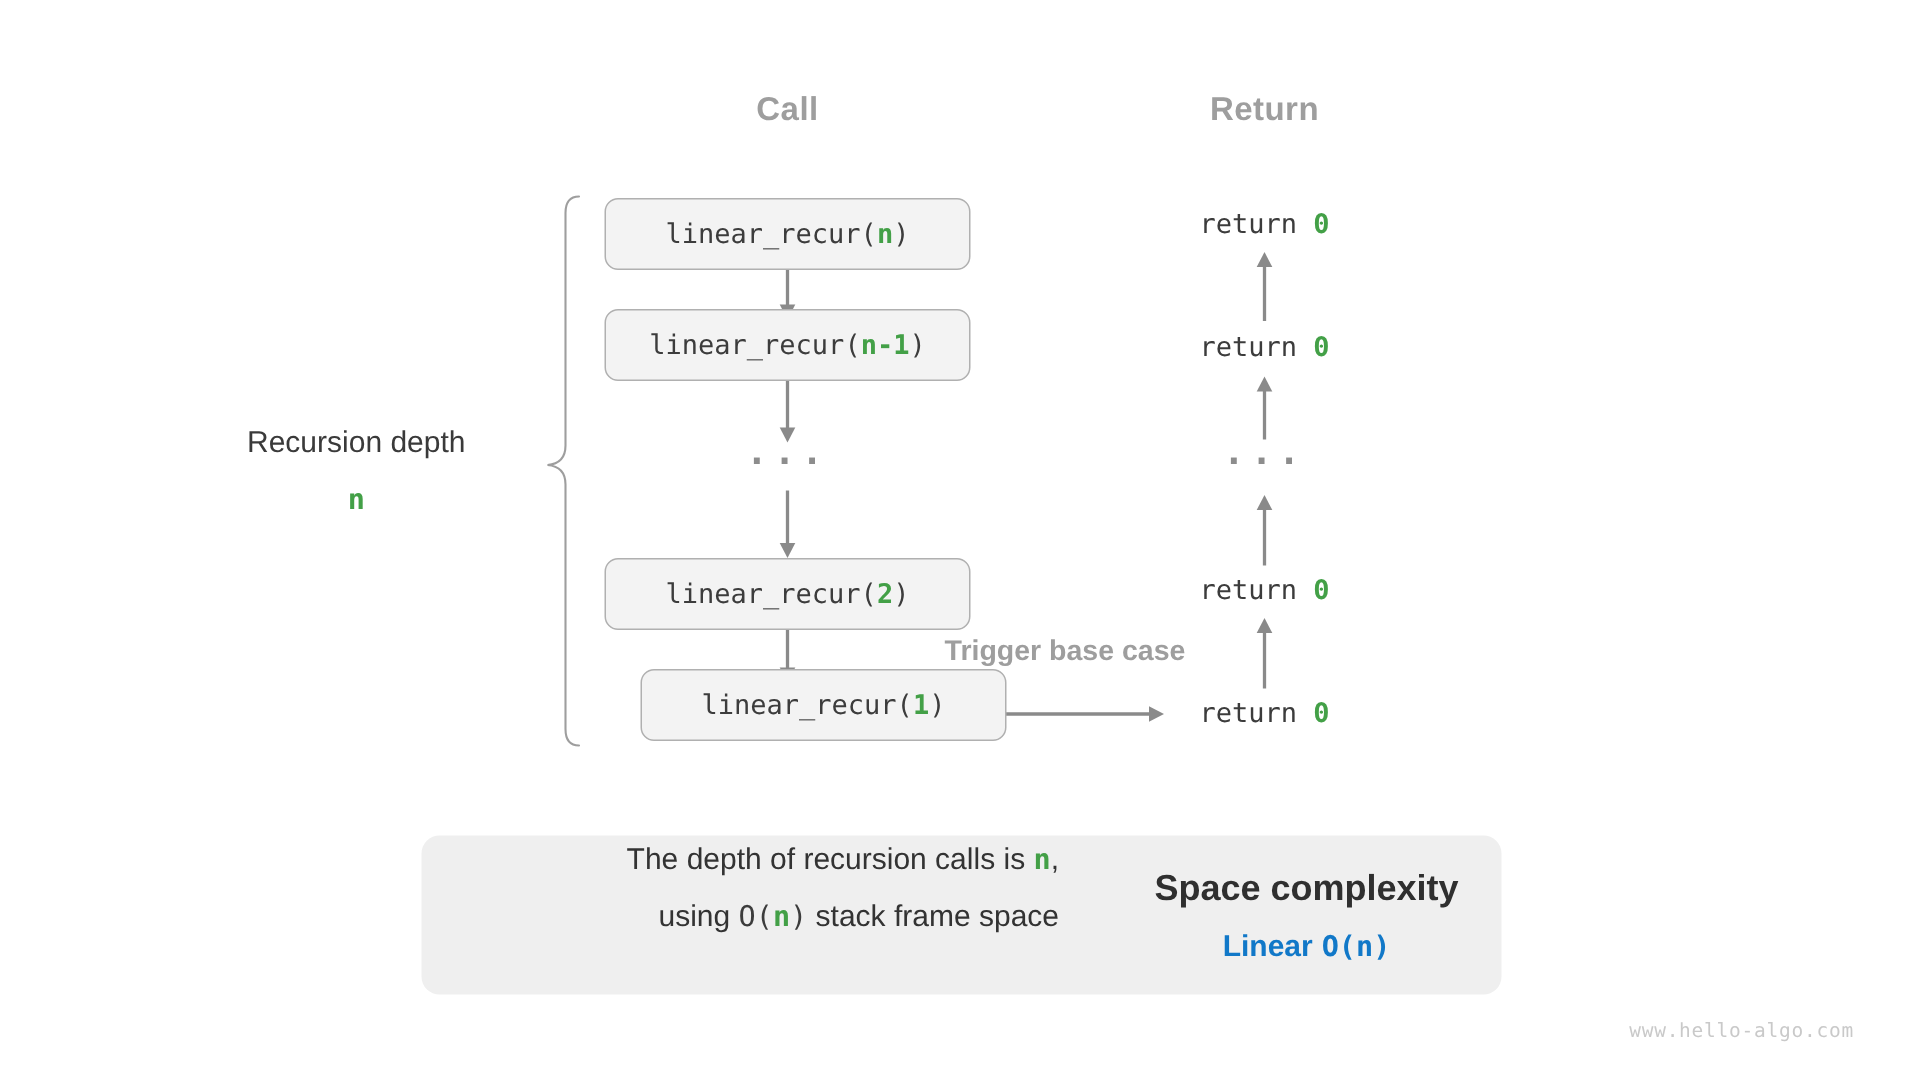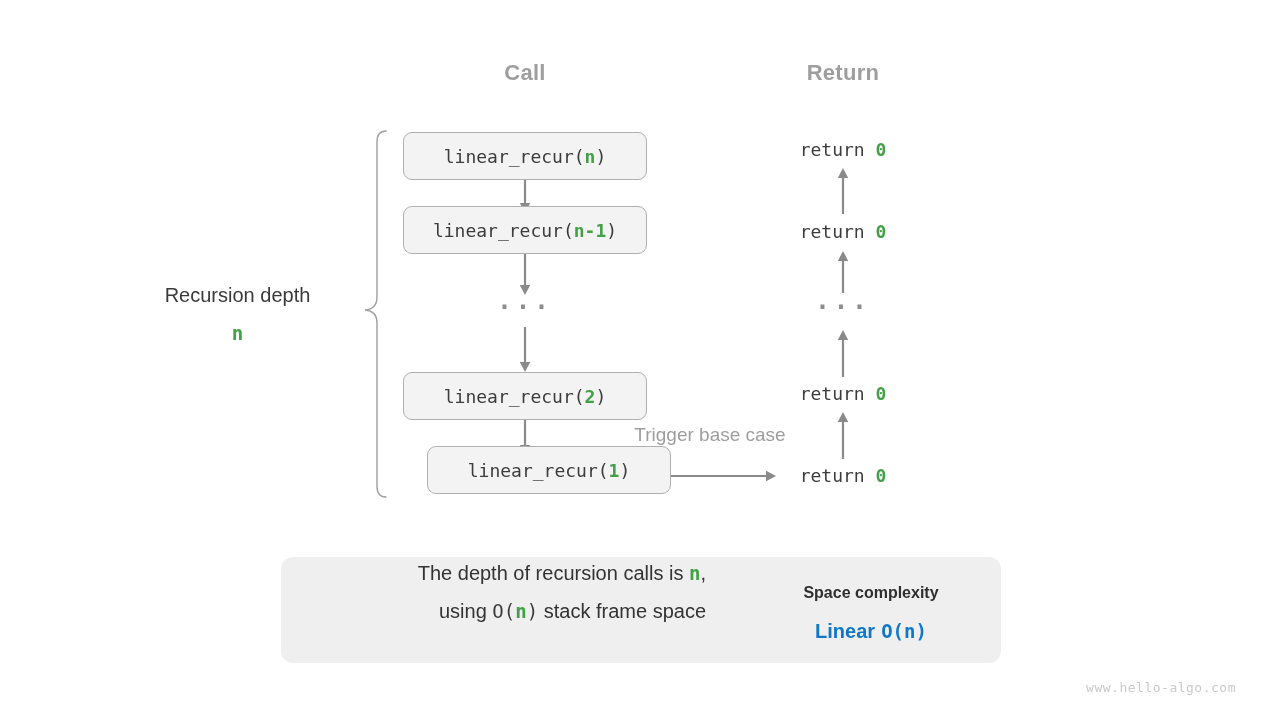--- a/index.html
+++ b/index.html
@@ -32,30 +32,30 @@
   }
   .dots{
     width:120px; height:26px; text-align:center; color:#8d8d8d;
     font-family:"DejaVu Sans Mono", monospace; font-weight:bold; font-size:24px;
     letter-spacing:4px; line-height:26px;
   }
   .depth-label{left:130px; top:284px; width:215px; text-align:center; font-size:20px; color:#3a3a3a;}
   .depth-value{left:130px; top:322px; width:215px; text-align:center;
     font-family:"DejaVu Sans Mono", monospace; font-size:19px; font-weight:bold; color:var(--green);}
   .trigger{left:600px; top:424px; width:220px; text-align:center;
-    font-size:19px; font-weight:normal; color:var(--muted);}
+    font-size:19px; font-weight:bold; color:var(--muted);}
   .panel{
     left:281px; top:557px; width:720px; height:106px;
     background:var(--panel-fill); border-radius:12px;
   }
   .panel-left{left:286px; top:554px; width:420px; text-align:right;
     font-size:20px; color:#333333; line-height:38px;}
   .panel-right{left:758px; top:574px; width:226px; text-align:center; line-height:38px;}
   .panel-mono{font-family:"DejaVu Sans Mono", monospace; font-size:19px; white-space:pre;}
-  .panel-title{font-size:16px; font-weight:bold; color:#2f2f2f;}
+  .panel-title{font-size:24px; font-weight:bold; color:#2f2f2f;}
   .panel-result{font-size:20px; font-weight:bold; color:var(--blue);}
   .panel-result .panel-mono{font-weight:bold; color:var(--blue); margin-left:6px;}
   .watermark{right:44px; top:680px; font-family:"DejaVu Sans Mono", monospace;
     font-size:13px; color:var(--watermark); letter-spacing:0.5px;}
   svg{position:absolute; left:0; top:0; pointer-events:none;}
 </style>
 </head>
 <body>
 
 <div id="canvas">

